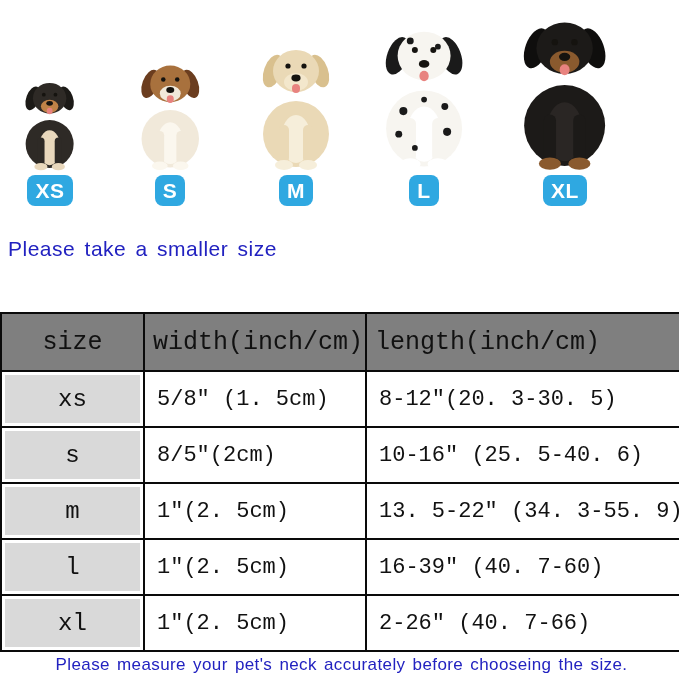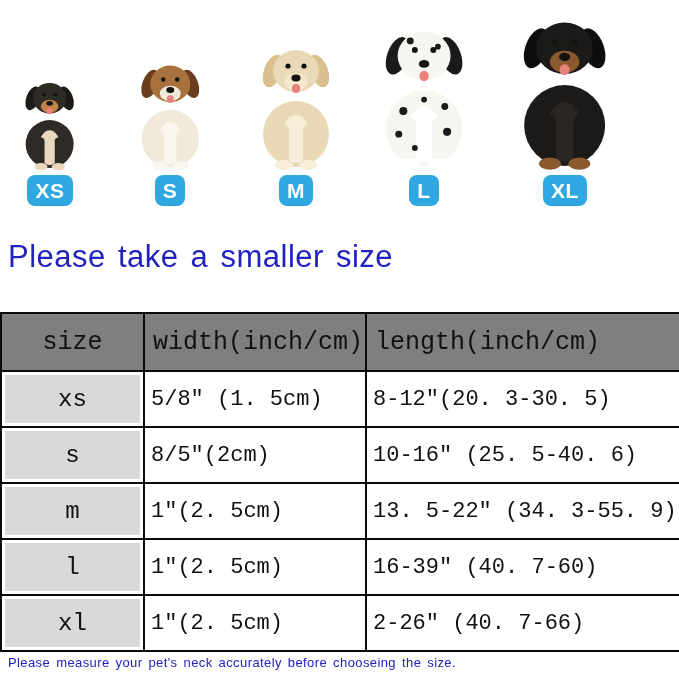--- a/index.html
+++ b/index.html
@@ -30,21 +30,21 @@
     background:var(--badge-blue,#2fa8e1);
     color:#fff; font-weight:bold; font-size:21px; line-height:1;
     padding:5px 8px; border-radius:8px; min-width:14px; text-align:center;
     letter-spacing:0.5px;
   }
 
   
   .notice{
     position:absolute; top:233px; left:8px; right:4px;
     color:var(--heading-blue,#2222c0);
-    font-size:31px; line-height:1.55; word-spacing:3px; letter-spacing:0.5px;
+    font-size:21px; line-height:1.55; word-spacing:3px; letter-spacing:0.5px;
   }
 
   
   .size-table{
     position:absolute; top:312px; left:0; width:679px;
     border-collapse:collapse; table-layout:fixed;
     font-family:"Liberation Mono","DejaVu Sans Mono",monospace;
     color:#111;
   }
   .size-table col.c1{ width:143px; }
@@ -59,27 +59,27 @@
     font-weight:normal; font-size:25px; vertical-align:middle;margin-left:27px;
   }
   .size-table thead th.h-size{ text-align:center; }
   .size-table thead th.h-width, .size-table thead th.h-length{ text-align:left; padding-left:8px; }
   .size-table tbody td{ height:56px; background:#fff; font-size:22px; vertical-align:middle; }
   .size-table td.cell-size{ background:#fff; }
   .size-chip{
     margin:3px; height:48px; background:var(--size-col-bg,#d9d9d9);
     display:flex; align-items:center; justify-content:center; font-size:24px;
   }
-  .size-table td.cell-width, .size-table td.cell-length{ text-align:left; padding-left:6px; white-space:nowrap; }
+  .size-table td.cell-width, .size-table td.cell-length{ text-align:left; padding-left:12px; white-space:nowrap; }
 
   
   .footnote{
     position:absolute; top:655px; left:8px; right:4px;
     color:var(--heading-blue,#2222c0);
-    font-size:13px; letter-spacing:0.4px; word-spacing:2px;
+    font-size:17px; letter-spacing:0.4px; word-spacing:2px;text-align:center;
   }
 </style>
 </head>
 <body>
 
 <div class="stage">
 
   <div class="dogs-row">
 
     <div class="dog-col col-1">

